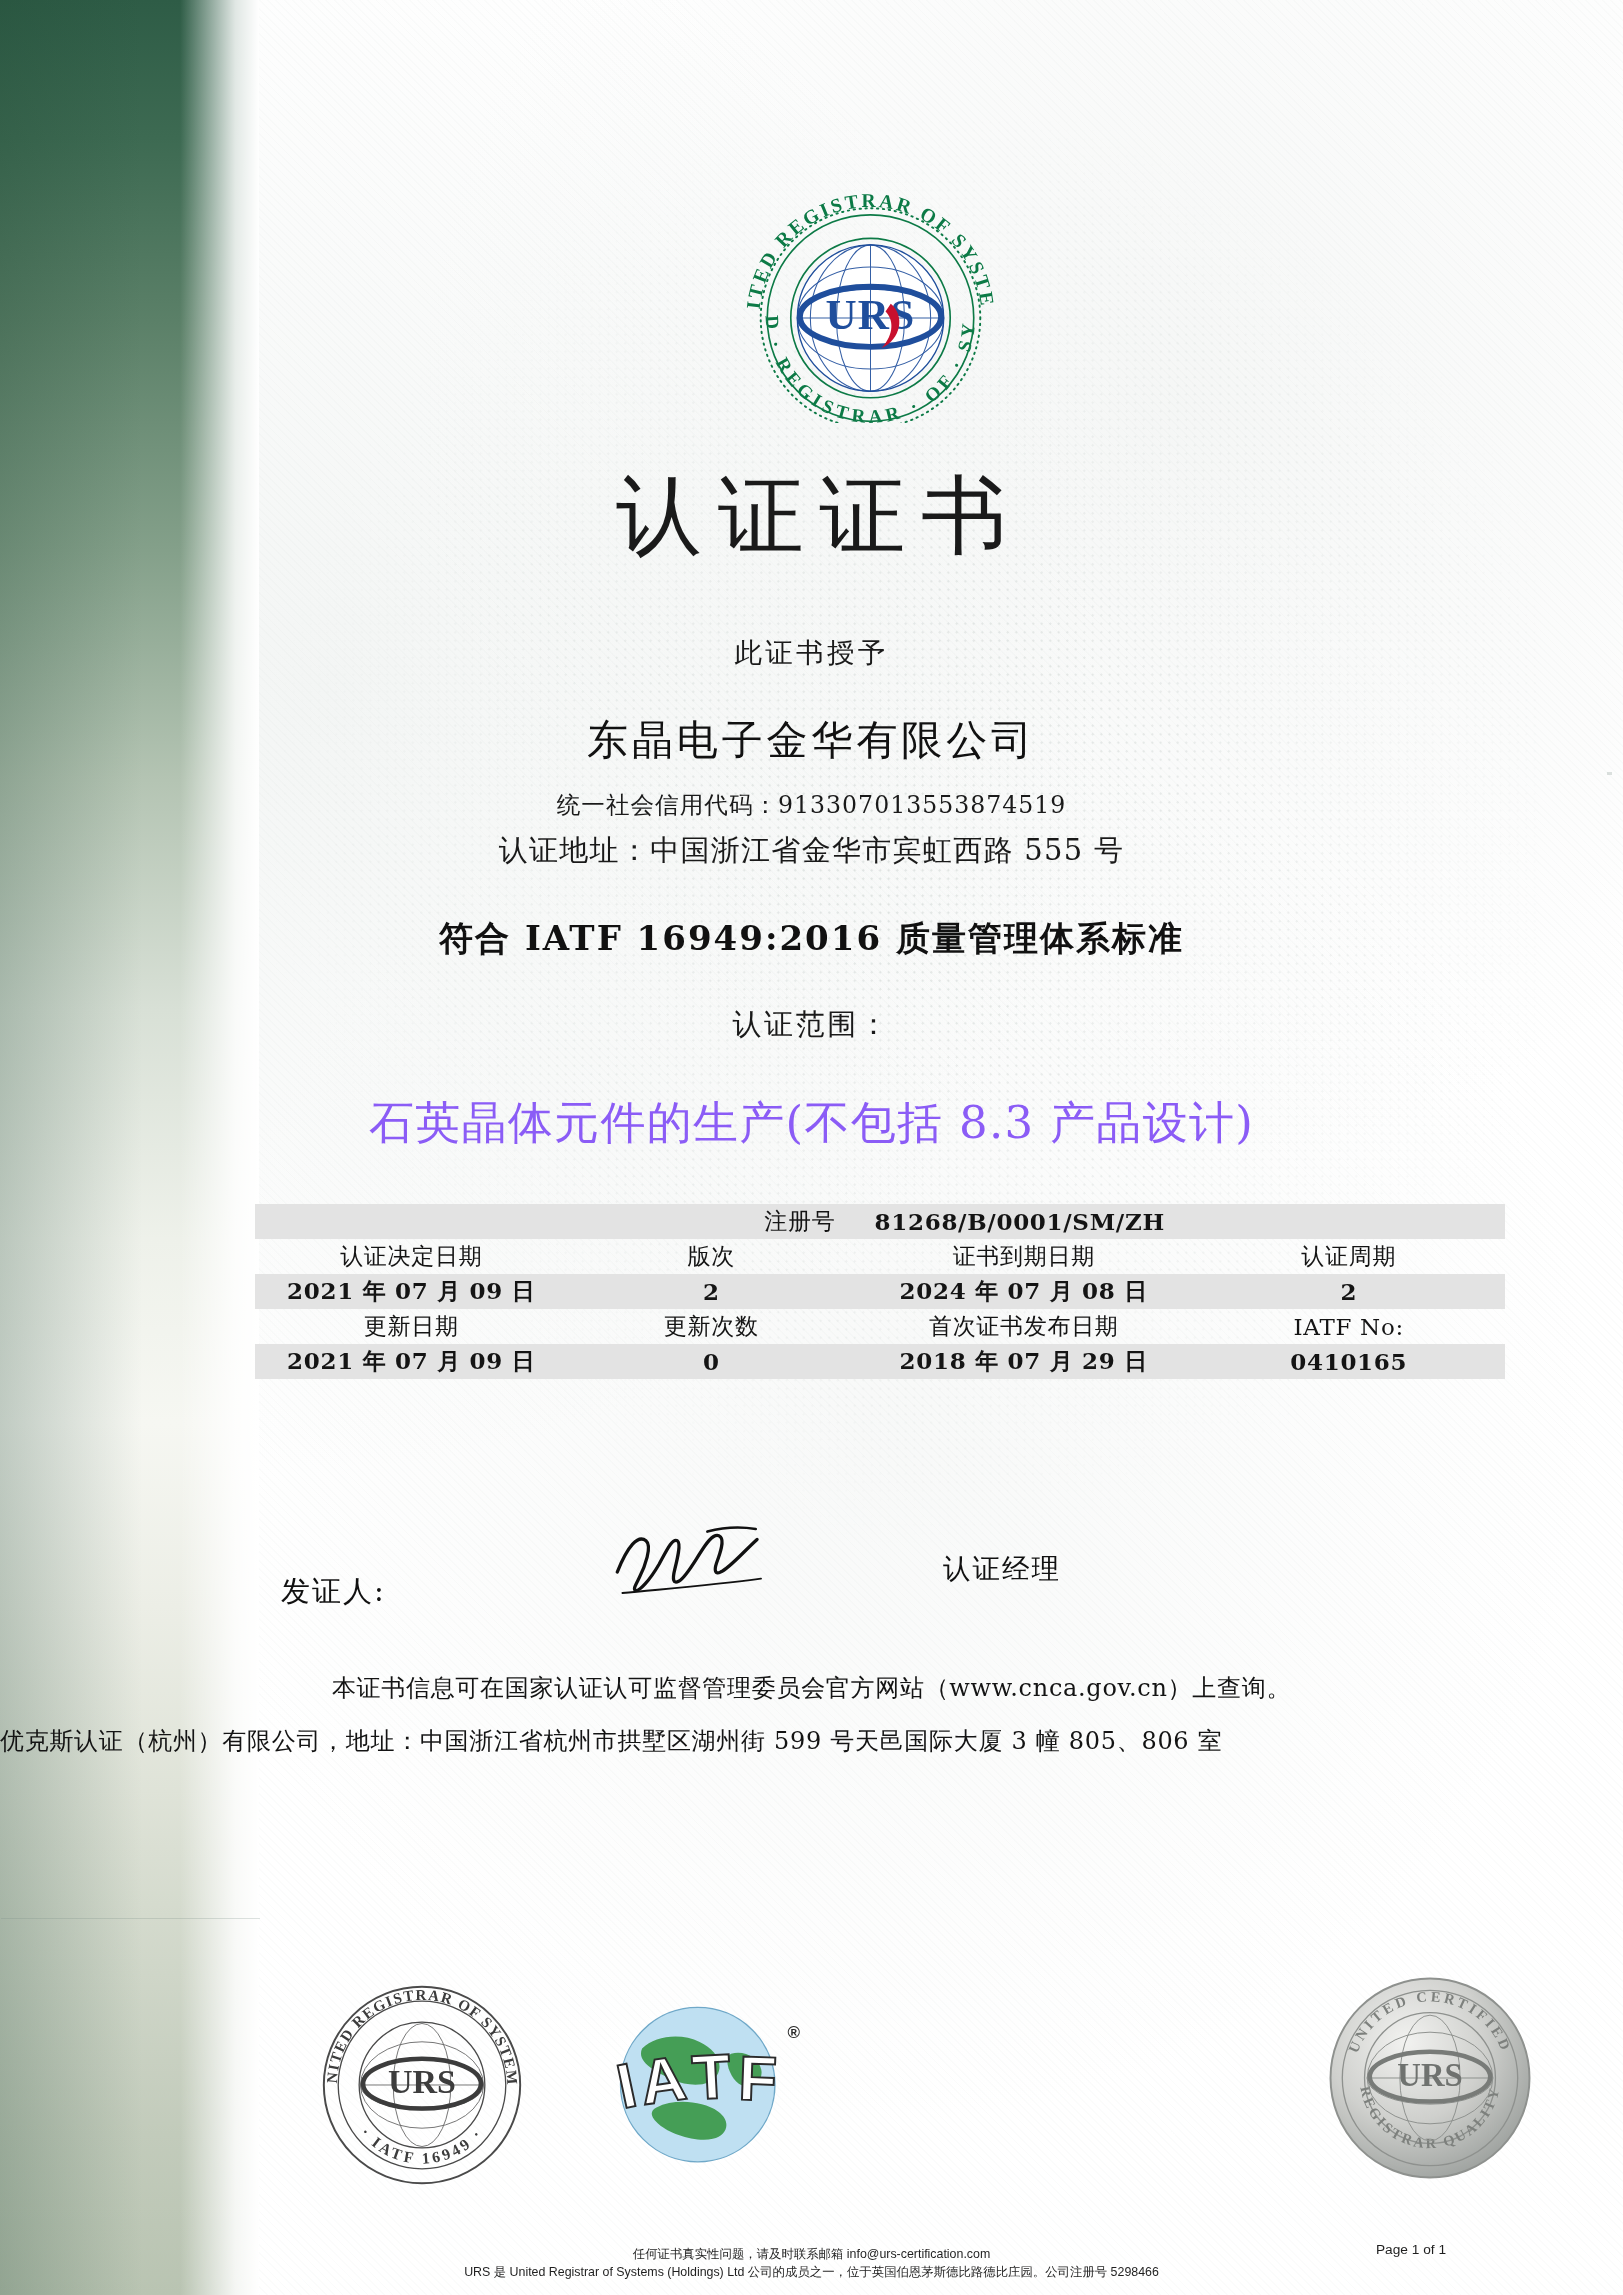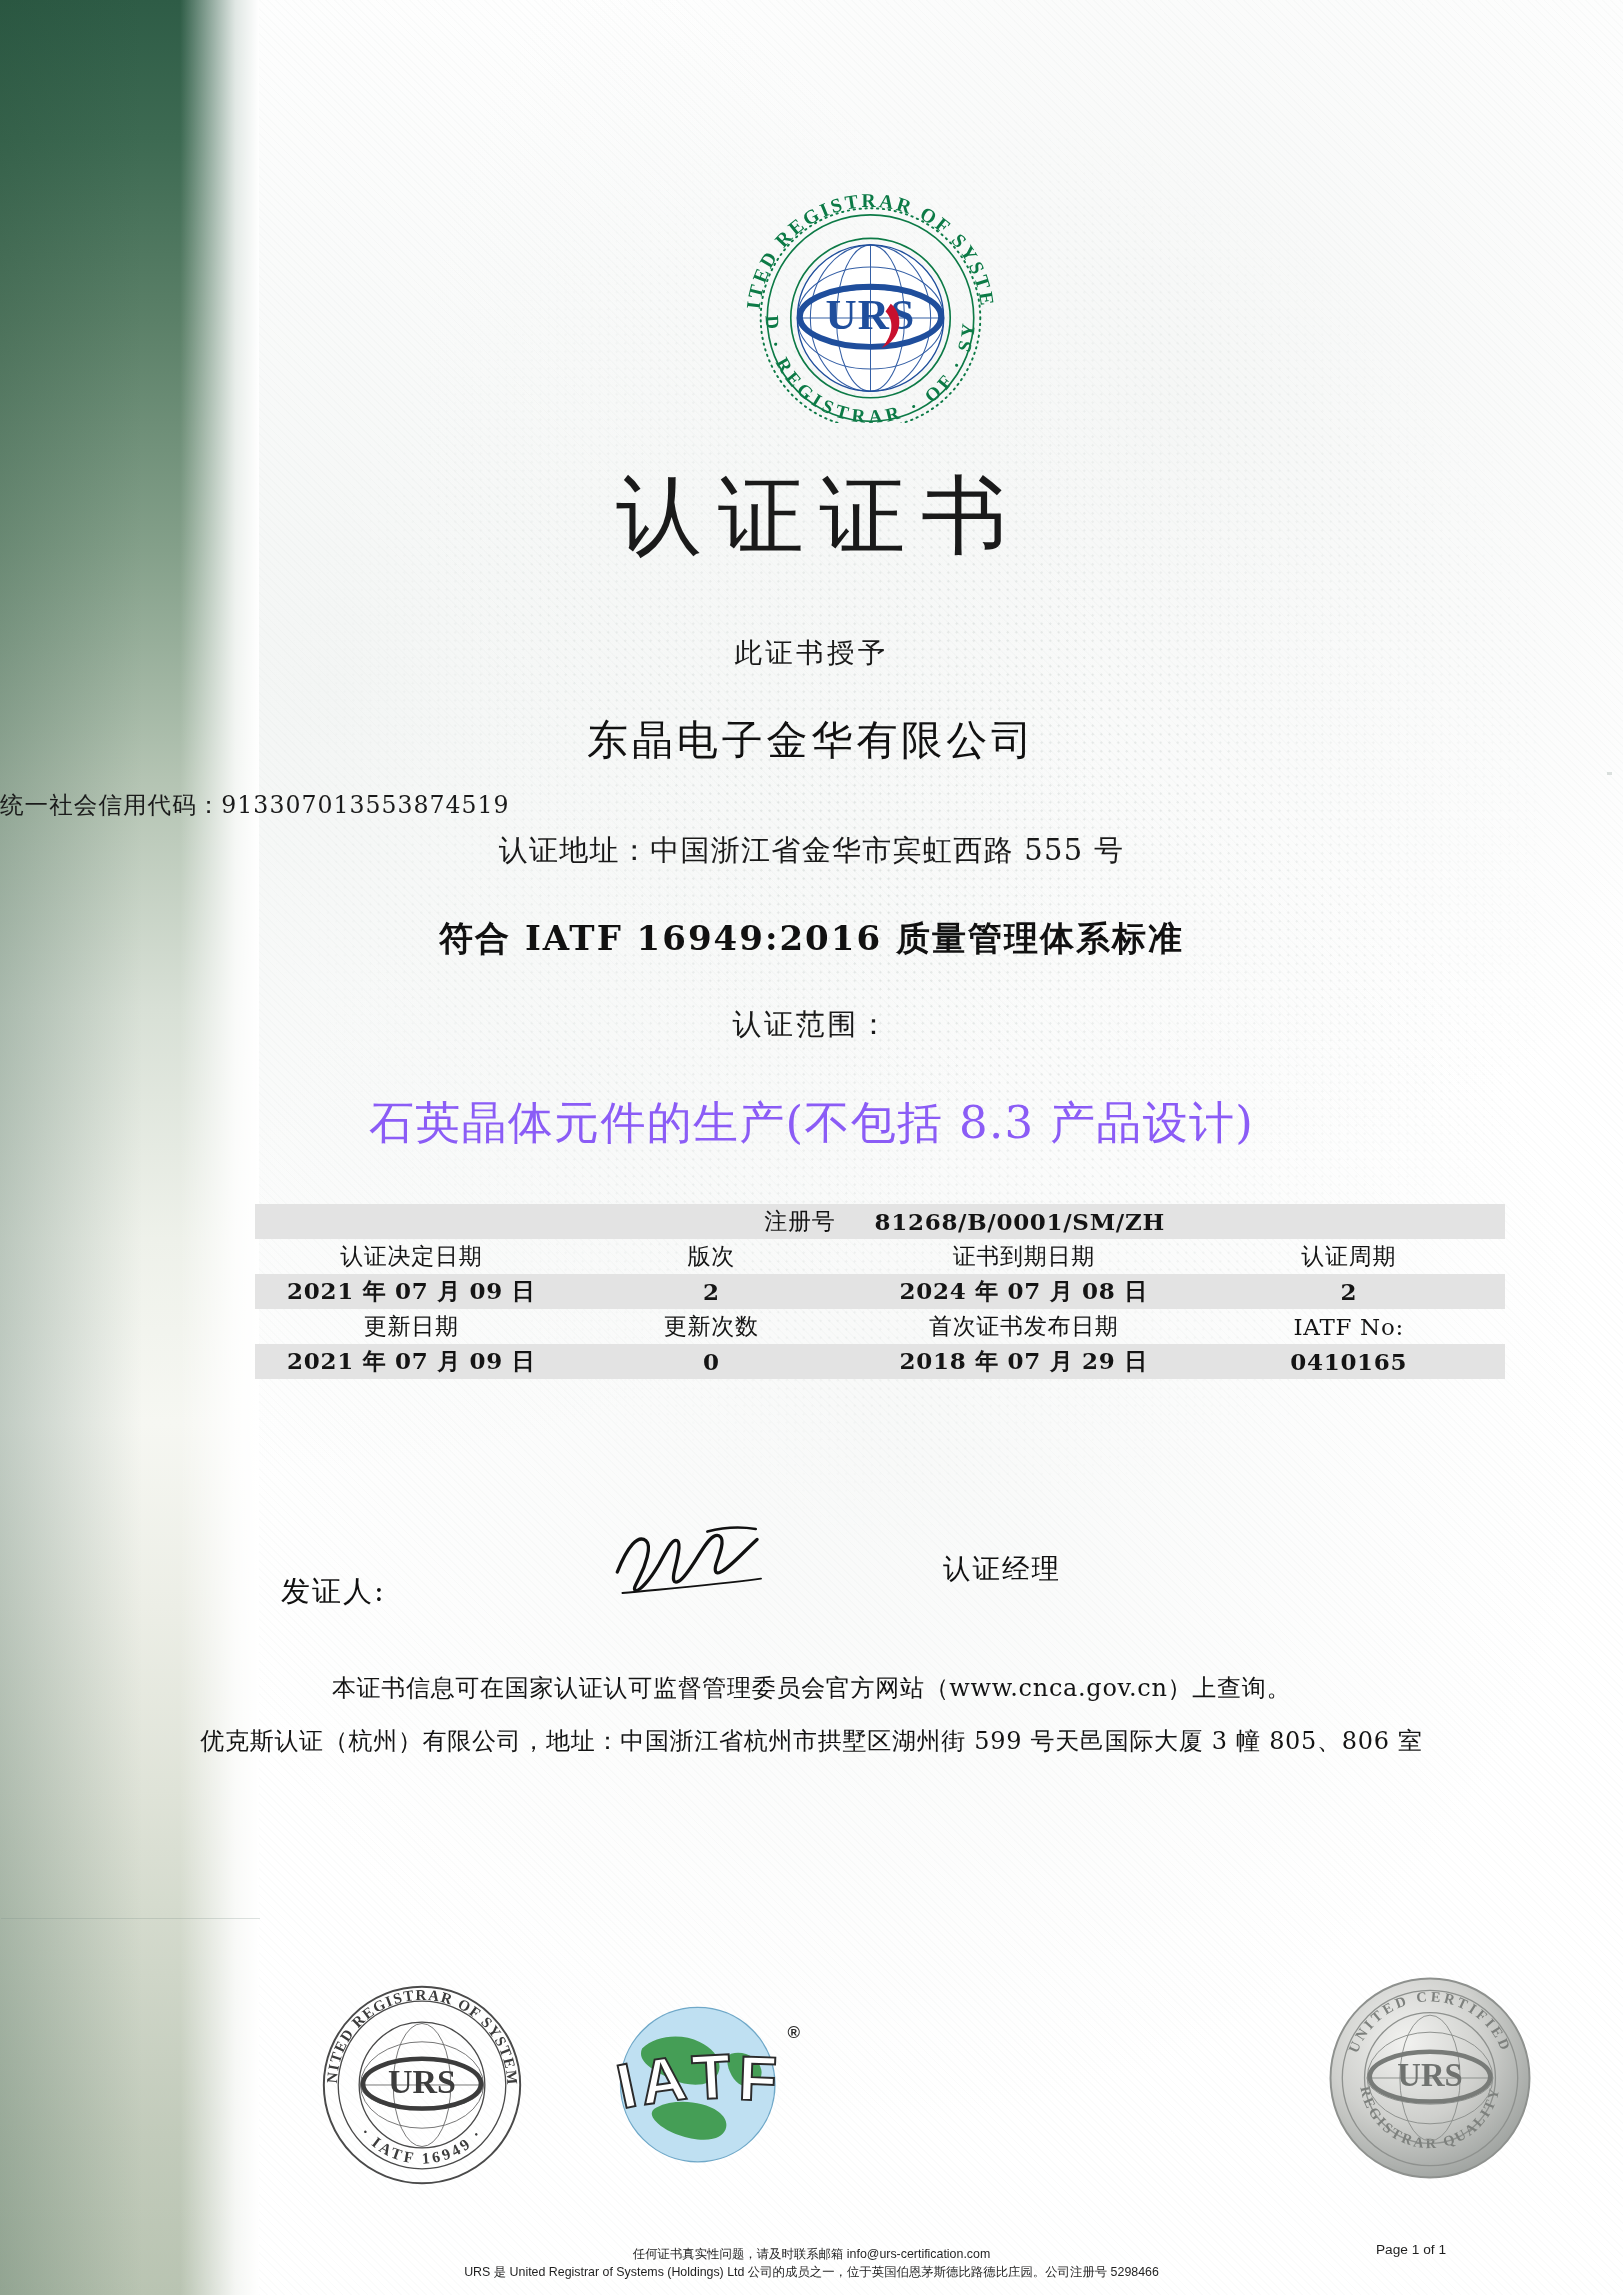--- a/index.html
+++ b/index.html
@@ -123,20 +123,21 @@
     font-family: "DejaVu Serif", serif;
     font-size: 41px;
     letter-spacing: 3.9px;
     color: #111111;
     font-weight: 500;
   }
   .credit-code {
     position: absolute;
     left: 0; right: 0;
     top: 789px;
+    text-align: center;
     font-family: "DejaVu Serif", serif;
     font-size: 23.6px;
     letter-spacing: 1px;
     color: #1a1a1a;
   }
   .cert-address {
     position: absolute;
     left: 0; right: 0;
     top: 831px;
     text-align: center;
@@ -236,21 +237,20 @@
     text-align: center;
     font-family: "DejaVu Serif", serif;
     font-size: 24px;
     letter-spacing: 0.7px;
     color: #141414;
   }
   .note-line-2 {
     position: absolute;
     left: 0; right: 0;
     top: 1725px;
-    text-align: center;
     font-family: "DejaVu Serif", serif;
     font-size: 24px;
     letter-spacing: 0.7px;
     color: #141414;
   }
 
   
   .seal-urs-iatf {
     position: absolute;
     left: 314px;

